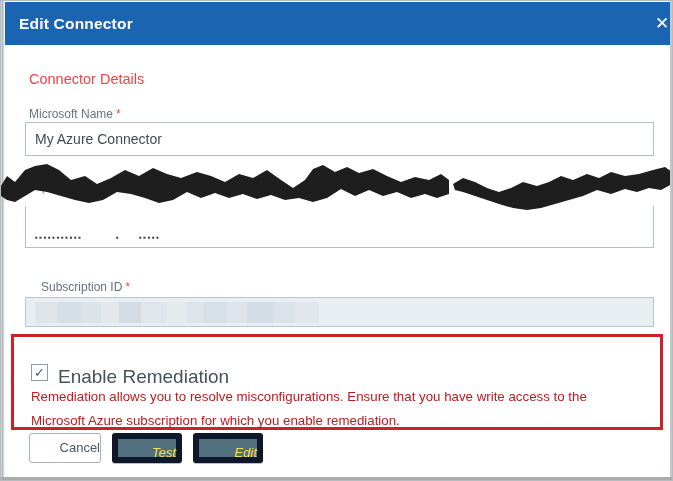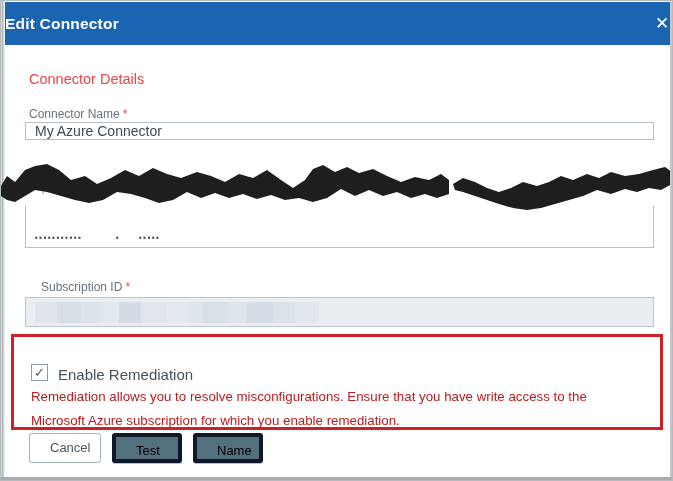--- a/index.html
+++ b/index.html
@@ -14,35 +14,35 @@
     position:absolute; left:0; top:0; bottom:0; width:4px;
     background:linear-gradient(to right,#fdfdfd 0,#a9afb3 1px,#b9bfc2 2px,#e6e9ea 3px,#ffffff 4px);
   }
   .right-strip { position:absolute; right:0; top:0; bottom:0; width:2px; background:#c3c7ca; }
   .bottom-strip { position:absolute; left:0; right:0; bottom:0; height:3px; background:#a8acaf; }
 
   .titlebar {
     position:absolute; left:4px; right:2px; top:1px; height:43px;
     background:#1b64b2; color:#ffffff; display:flex; align-items:center;
   }
-  .titlebar .title { font-size:15.5px; font-weight:bold; letter-spacing:.2px; }
+  .titlebar .title { font-size:15.5px; font-weight:bold; padding-left:14px; letter-spacing:.2px; }
   .close-x {
     position:absolute; top:0; right:-5px; height:43px; width:20px;
     color:#ffffff; font-size:17px; line-height:43px; text-align:left; cursor:pointer;
   }
 
   .section-heading { position:absolute; left:28px; top:70px; font-size:14.5px; color:#ef4444; }
 
   .field-label { position:absolute; font-size:12px; color:#66737e; }
   .req { color:#d9544a; margin-left:3px; }
 
   .text-input {
     position:absolute; left:24px; width:629px; height:14px;
     border:1px solid #b3c0ca; background:#fff; font-family:"Liberation Sans",sans-serif;
-    font-size:14px; color:#3f4a52; padding:8px 9px; outline:none;
+    font-size:14px; color:#3f4a52; padding:16px 9px; outline:none;
   }
 
   .label-fragment { position:absolute; left:38px; top:179px; font-size:12px; color:#6ea3cf; }
 
   .tear-svg { position:absolute; left:0; top:155px; width:673px; height:60px; }
 
   .masked-field {
     position:absolute; left:24px; top:205px; width:629px; height:42px;
     border:1px solid #b3c0ca; border-top:none; background:#fff;
   }
@@ -75,52 +75,52 @@
   .highlight-box {
     position:absolute; left:10px; top:333px; width:652px; height:96px;
     border:3px solid #cb2127; background:transparent;
   }
 
   .checkbox {
     position:absolute; left:30px; top:363px; width:17px; height:17px;
     border:1px solid #8d9ca6; background:#fff; color:#4a5a66;
     font-size:13px; line-height:15px; text-align:center; cursor:pointer;
   }
-  .cb-label { position:absolute; left:57px; top:365px; font-size:15px; color:#44535e; }
+  .cb-label { position:absolute; left:57px; top:365px; font-size:19px; color:#44535e; }
   .remediation-desc {
     position:absolute; left:30px; top:384px; width:596px;
     font-size:13.3px; line-height:23.5px; color:#b91c1c;
   }
 
   .btn {
     position:absolute; top:432px; height:30px; border-radius:3px;
-    font-family:"Liberation Sans",sans-serif; font-size:13px; text-align:left;
-    line-height:28px; cursor:pointer;padding-left:20px;
+    font-family:"Liberation Sans",sans-serif; font-size:13px; text-align:right;
+    line-height:28px; cursor:pointer;
   }
   .btn-cancel { left:28px; width:72px; background:#ffffff; border:1px solid #a4b2bb; color:#4a5a66; }
-  .btn-dark  { background:#53707e; border:4px solid #0f172a; color:#000000; box-shadow:0 1px 0 rgba(0,0,0,.25); }
+  .btn-dark  { background:#53707e; border:6px solid #0f172a; color:#fde047; box-shadow:0 1px 0 rgba(0,0,0,.25);font-style:italic; }
   .btn-test  { left:111px; width:70px; }
   .btn-save  { left:192px; width:70px; }
 </style>
 </head>
 <body>
 
 <div class="stage">
 
   <div class="left-strip"></div>
 
   <div class="titlebar">
     <span class="title">Edit Connector</span>
     <span class="close-x">✕</span>
   </div>
 
   <div class="section-heading">Connector Details</div>
 
   <div class="field-label" style="left:28px; top:106px;">
-    <span>Connector Name</span><span class="req">*</span>
+    <span>Microsoft Name</span><span class="req">*</span>
   </div>
   <input class="text-input" style="top: 121px;" type="text" value="My Azure Connector">
 
   <span class="label-fragment">ipt</span>
 
   <div class="masked-field">
     <span class="seg s1">▪▪▪▪▪▪▪▪▪▪▪</span>
     <span class="seg s2">▪</span>
     <span class="seg s3">▪▪▪▪▪</span>
   </div>
@@ -140,17 +140,17 @@
   <div class="highlight-box"></div>
 
   <div class="checkbox">
     <span>✓</span>
   </div>
   <div class="cb-label">Enable Remediation</div>
   <div class="remediation-desc">Remediation allows you to resolve misconfigurations. Ensure that you have write access to the Microsoft Azure subscription for which you enable remediation.</div>
 
   <div class="btn btn-cancel">Cancel</div>
   <div class="btn btn-dark btn-test">Test</div>
-  <div class="btn btn-dark btn-save">Name</div>
+  <div class="btn btn-dark btn-save">Edit</div>
 
   <div class="right-strip"></div>
   <div class="bottom-strip"></div>
 </div>
 
 </body></html>

